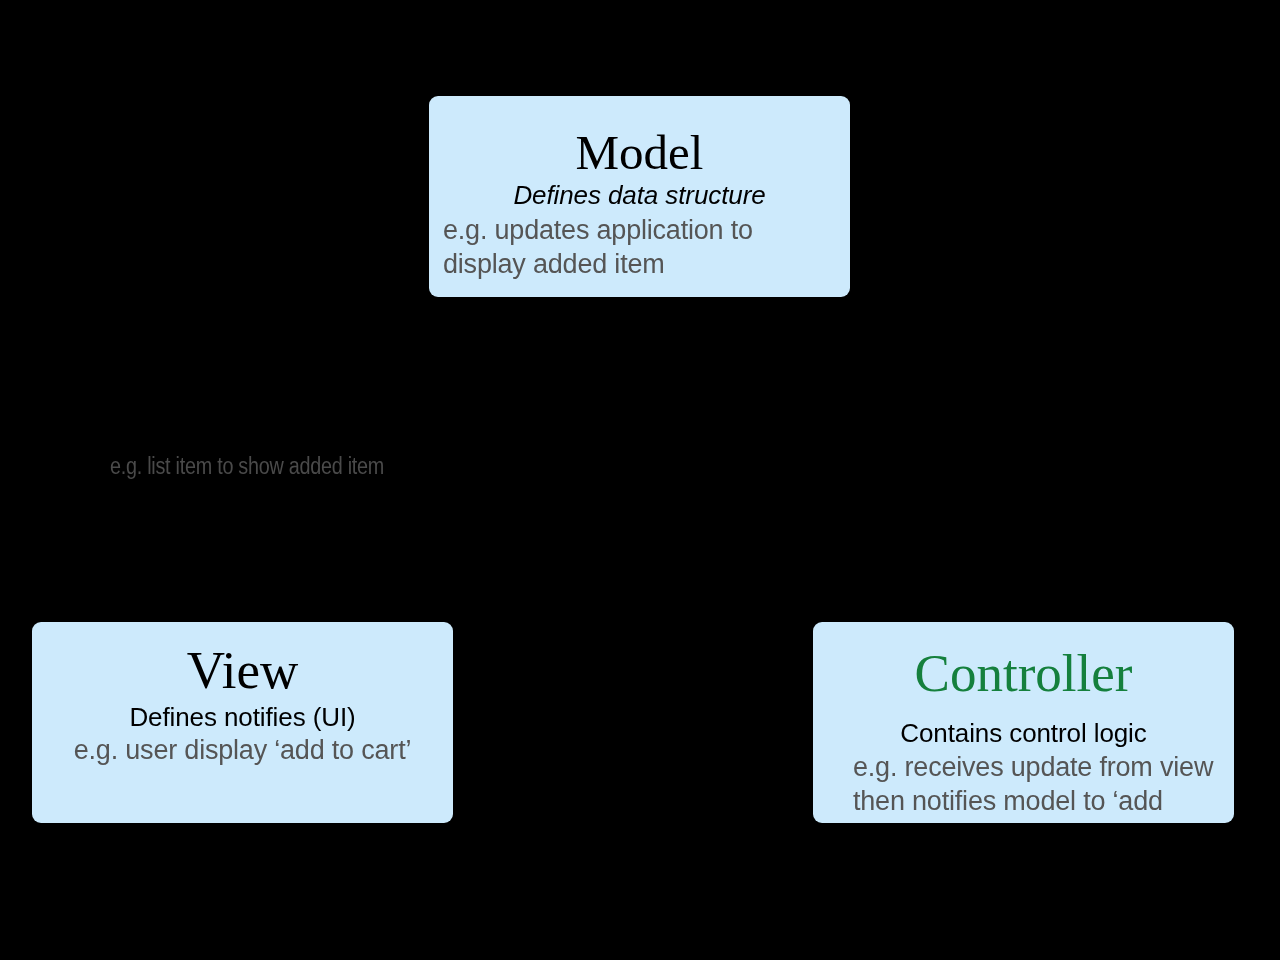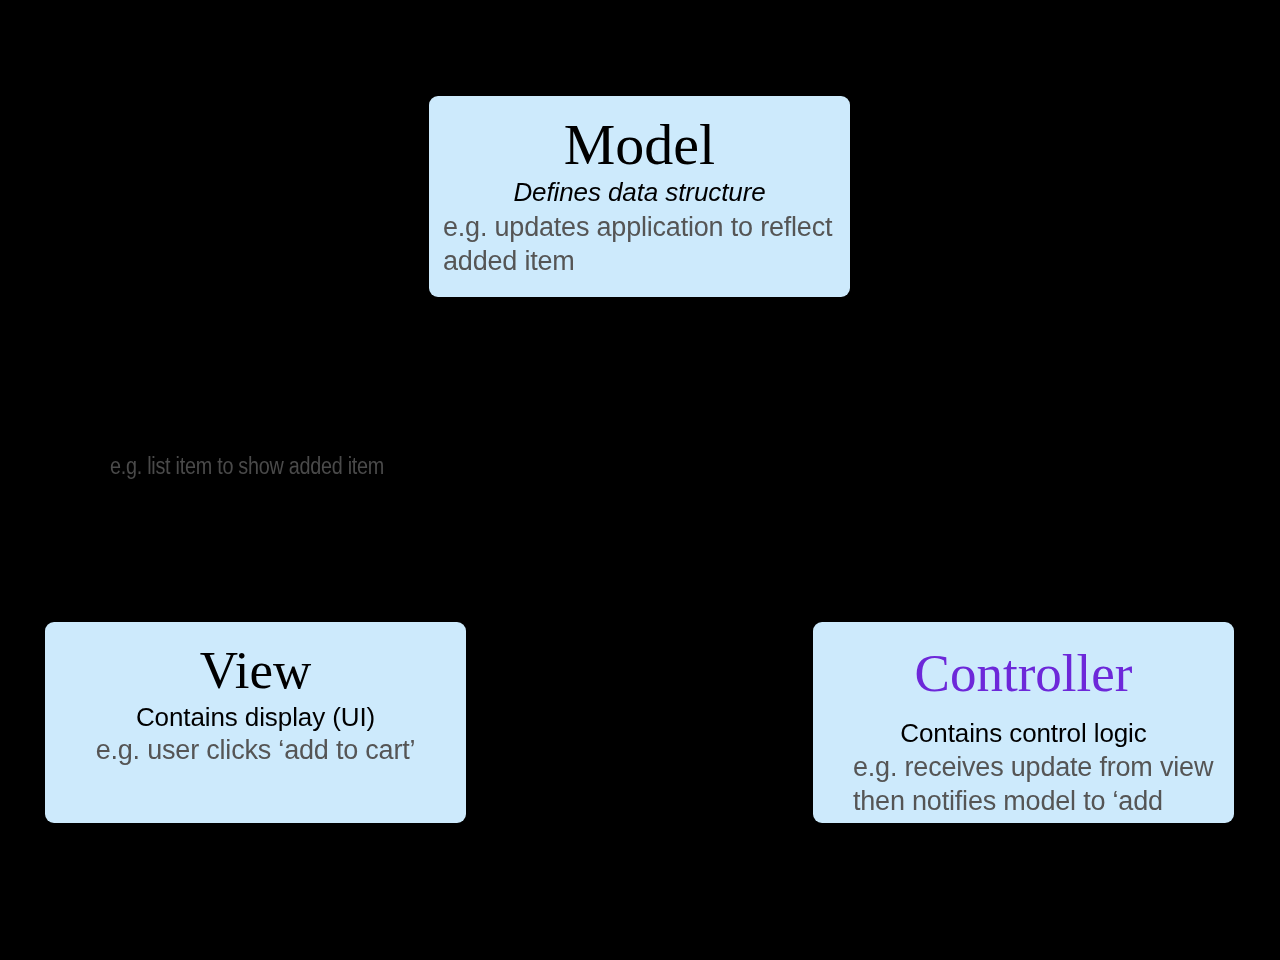--- a/index.html
+++ b/index.html
@@ -62,37 +62,37 @@
     line-height: 34px;
     letter-spacing: -0.2px;
   }
 
   
   #node-model {
     left: 429px;
     top: 96px;
   }
   #node-model .node-title {
-    font-size: 58px;
-    margin-top: 20px;
+    font-size: 49px;
+    margin-top: 32px;
   }
   #node-model .node-subtitle {
     margin-top: 4px;
     font-style: italic;
   }
   #node-model .node-example {
     margin-top: 4px;
     padding-left: 14px;
     padding-right: 12px;
     text-align: left;
   }
 
   
   #node-view {
-    left: 45px;
+    left: 32px;
     top: 622px;
   }
   #node-view .node-title {
     font-size: 53px;
     margin-top: 22px;
   }
   #node-view .node-subtitle {
     margin-top: 6px;
   }
   #node-view .node-example {
@@ -135,30 +135,30 @@
   }
 </style>
 </head>
 <body style="background: rgb(0, 0, 0);">
 
 <div id="canvas" style="background: rgb(0, 0, 0);">
 
   <div class="node" id="node-model" style="background: rgb(205, 234, 252);">
     <span class="node-title" style="color: rgb(0, 0, 0);">Model</span>
     <span class="node-subtitle" style="color: rgb(0, 0, 0);">Defines data structure</span>
-    <span class="node-example" style="color: rgb(85, 85, 85);">e.g. updates application to reflect added item</span>
+    <span class="node-example" style="color: rgb(85, 85, 85);">e.g. updates application to display added item</span>
   </div>
 
   <div class="node" id="node-view" style="background: rgb(205, 234, 252);">
     <span class="node-title" style="color: rgb(0, 0, 0);">View</span>
-    <span class="node-subtitle" style="color: rgb(0, 0, 0);">Contains display (UI)</span>
-    <span class="node-example" style="color: rgb(85, 85, 85);">e.g. user clicks ‘add to cart’</span>
+    <span class="node-subtitle" style="color: rgb(0, 0, 0);">Defines notifies (UI)</span>
+    <span class="node-example" style="color: rgb(85, 85, 85);">e.g. user display ‘add to cart’</span>
   </div>
 
   <div class="node" id="node-controller" style="background: rgb(205, 234, 252);">
-    <span class="node-title" style="color: #6d28d9;">Controller</span>
+    <span class="node-title" style="color: #15803d;">Controller</span>
     <span class="node-subtitle" style="color: rgb(0, 0, 0);">Contains control logic</span>
     <span class="node-example" style="color: rgb(85, 85, 85); padding-left: 40px;">e.g. receives update from view then notifies model to ‘add item’</span>
   </div>
 
   <div id="annotation-view-model" style="color: rgb(74, 74, 74);">e.g. list item to show added item</div>
 
 </div>
 
 </body></html>

